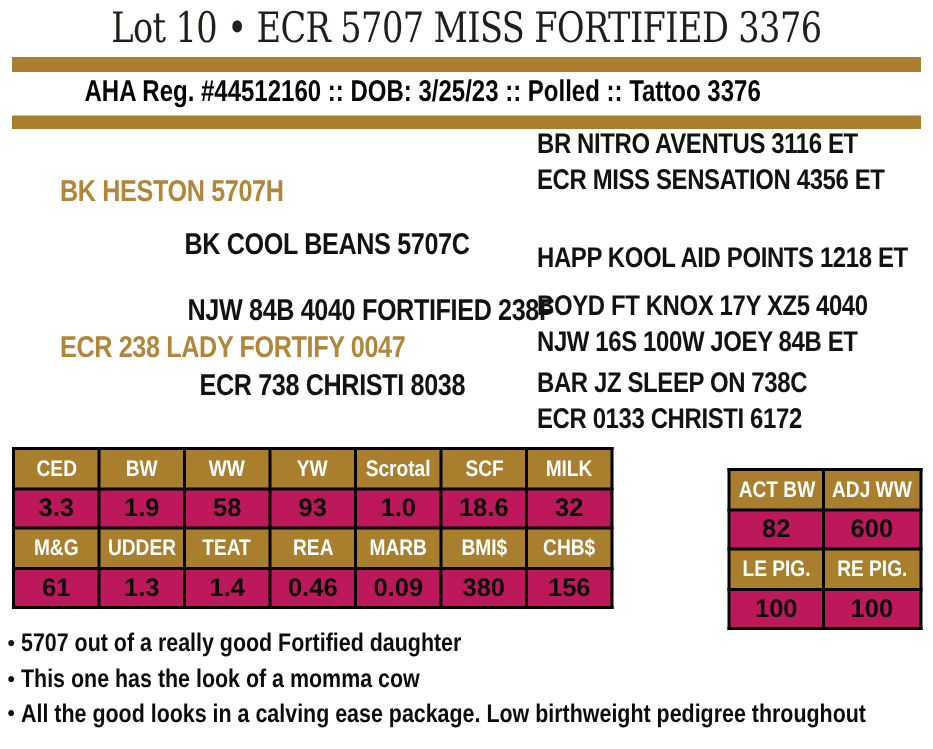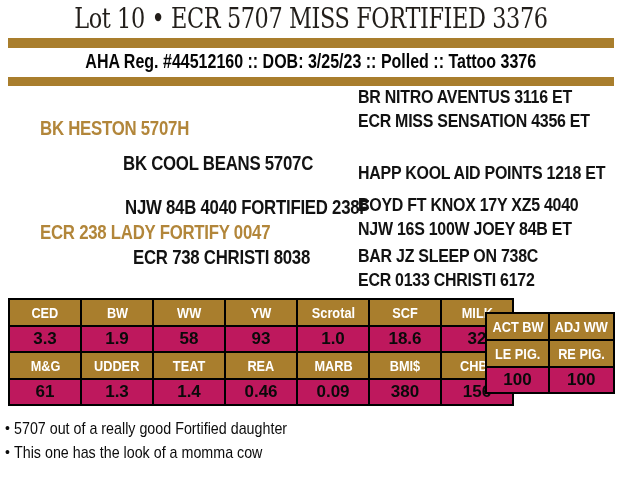--- a/index.html
+++ b/index.html
@@ -28,49 +28,48 @@
     letter-spacing:-0.5px;
   }
   .bar {
     position:absolute; left:8px; width:606px; height:10px;
     background:var(--gold);
   }
   .bar.top { top:38px; }
   .bar.bottom { top:77px; height:9px; }
   .reg-line {
     position:absolute; top:50px; left:0; width:622px;
-    text-align:center;
     font-size:20px; font-weight:bold; color:#050505;
   }
 
   .ped-line {
     position:absolute;
     font-size:20px; font-weight:bold; color:var(--ink);
     letter-spacing:-0.3px;
   }
   .ped-line.parent { color:var(--gold-text); }
   .anc-line {
     position:absolute; left:358px;
     font-size:19px; font-weight:bold; color:var(--ink);
     letter-spacing:-0.3px;
   }
 
   table { border-collapse:collapse; }
   .epd-table { position:absolute; left:8px; top:298px; }
   .perf-table { position:absolute; left:485px; top:312px; }
   td { border:2px solid #000; text-align:center; vertical-align:middle; }
-  .epd-table td { width:72px; }
+  .epd-table td { width:57px; }
   .perf-table td { width:63px; }
   tr.hdr td { background:var(--gold); color:#ffffff; font-weight:bold; font-size:15px; height:27px; }
   tr.val td { background:#be185d; color:#0a0a0a; font-weight:bold; font-size:17px; height:26px; }
   tr.hdr td .sc { transform:scaleX(0.85); }
 
   .notes { position:absolute; left:5px; top:417px; width:612px; }
   .note-line {
-    font-size:17px; font-weight:normal; color:#0c0c0c;
+    font-size:17px; font-weight:bold; color:#0c0c0c;
     line-height:23.5px; white-space:nowrap;
   }
   .note-line .bullet { font-size:14px; vertical-align:1px; margin-right:4px; }
 </style>
 </head>
 <body>
 
 <div class="page">
 
   <div class="lot-title">
@@ -163,29 +162,34 @@
     </tr>
   </tbody>
     </table>
 
   <table class="perf-table">
     <tbody>
         <tr class="hdr">
       <td><span class="sc">ACT BW</span></td>
       <td><span class="sc">ADJ WW</span></td>
     </tr>
+    <tr class="val">
+      <td>82</td>
+      <td>600</td>
+    </tr>
     <tr class="hdr">
       <td><span class="sc">LE PIG.</span></td>
       <td><span class="sc">RE PIG.</span></td>
     </tr>
     <tr class="val">
       <td>100</td>
       <td>100</td>
     </tr>
   </tbody>
     </table>
 
   <div class="notes">
     <div class="note-line"><span class="bullet">•</span><span class="sl">5707 out of a really good Fortified daughter</span></div>
     <div class="note-line"><span class="bullet">•</span><span class="sl">This one has the look of a momma cow</span></div>
+    <div class="note-line"><span class="bullet">•</span><span class="sl">All the good looks in a calving ease package. Low birthweight pedigree throughout</span></div>
   </div>
 
 </div>
 
 </body></html>

